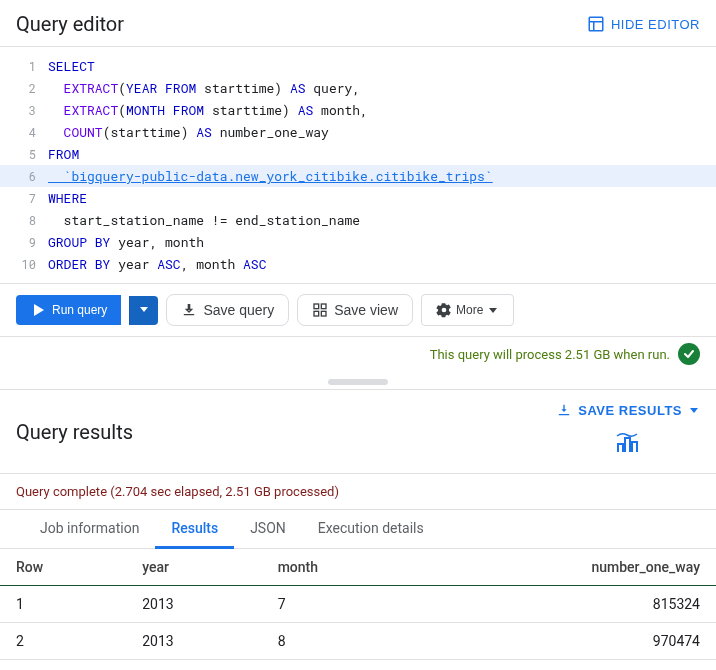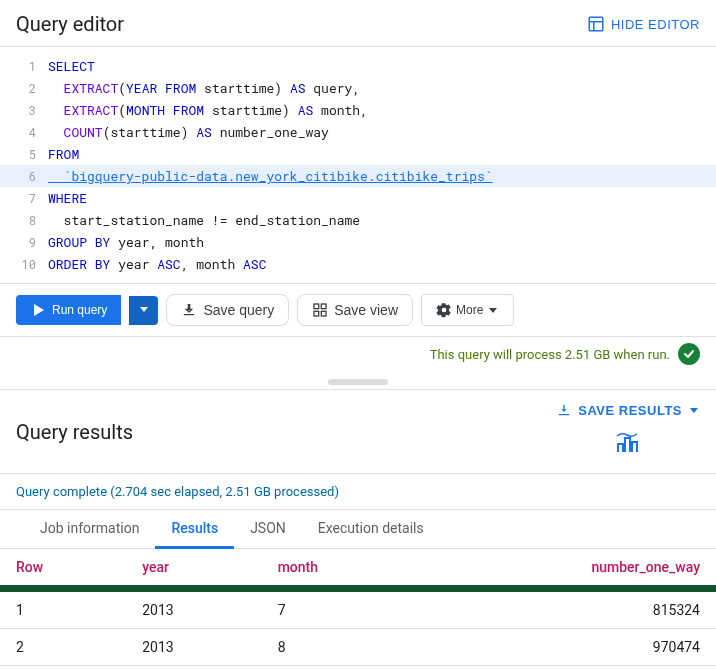--- a/index.html
+++ b/index.html
@@ -184,21 +184,21 @@
       background: none;
     }
     .chart-icon {
       color: #1a73e8;
       cursor: pointer;
     }
 
     
     .query-status {
       padding: 10px 16px;
-      color: #0369a1;
+      color: #7f1d1d;
       font-size: 13px;
       border-bottom: 1px solid #e0e0e0;
     }
 
     
     .tabs {
       display: flex;
       border-bottom: 1px solid #e0e0e0;
       padding: 0 24px;
     }
@@ -219,22 +219,22 @@
     
     .results-table {
       width: 100%;
       border-collapse: collapse;
       font-size: 14px;
     }
     .results-table th {
       text-align: left;
       padding: 10px 16px;
       font-weight: 500;
-      color: #be185d;
-      border-bottom: 7px solid #14532d;
+      color: #404040;
+      border-bottom: 1px solid #14532d;
       background: #fff;
     }
     .results-table td {
       padding: 10px 16px;
       border-bottom: 1px solid #e0e0e0;
       color: #202124;
     }
     .results-table td.num {
       text-align: right;
     }

